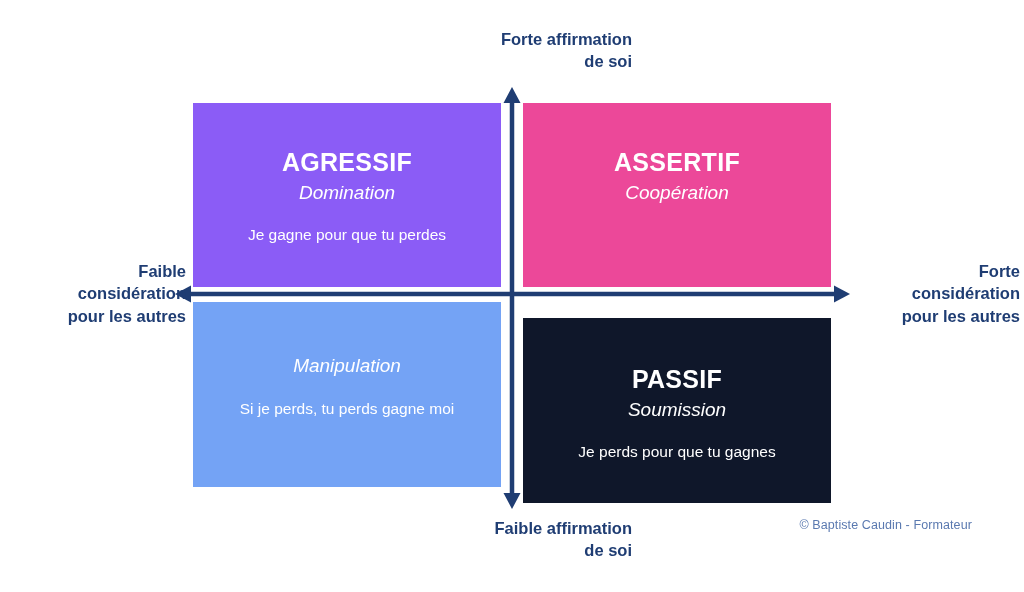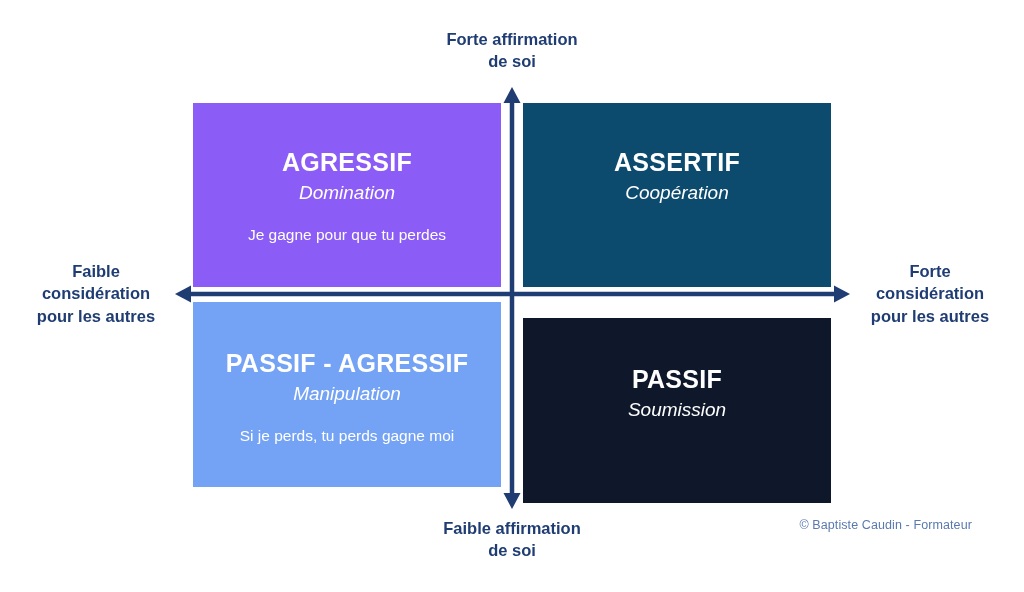--- a/index.html
+++ b/index.html
@@ -49,21 +49,21 @@
     margin-top: 22px;
   }
 
   #q-agressif {
     left: 193px;  top: 103px;  width: 308px; height: 184px;
     background: #8b5cf6;
     padding-top: 46px;
   }
   #q-assertif {
     left: 523px;  top: 103px;  width: 308px; height: 184px;
-    background: #0c4a6e;
+    background: #ec4899;
     padding-top: 46px;
   }
   #q-passif-agressif {
     left: 193px;  top: 302px;  width: 308px; height: 185px;
     background: #74A3F5;
     padding-top: 48px;
   }
   #q-passif {
     left: 523px;  top: 318px;  width: 308px; height: 185px;
     background: #0f172a;
@@ -79,21 +79,21 @@
     pointer-events: none;
   }
 
   
   .axis-label {
     position: absolute;
     color: #1F3D73;
     font-size: 16.5px;
     font-weight: bold;
     line-height: 1.35;
-    text-align: center;
+    text-align: right;
   }
   #label-top    { left: 392px; top: 28px;  width: 240px; }
   #label-bottom { left: 392px; top: 517px; width: 240px; }
   #label-left   { left: 6px;   top: 260px; width: 180px; }
   #label-right  { left: 840px; top: 260px; width: 180px; }
 
   
   #credit {
     position: absolute;
     right: 52px;
@@ -114,28 +114,28 @@
     <div class="q-sub">Domination</div>
     <div class="q-phrase">Je gagne pour que tu perdes</div>
   </div>
 
   <div class="quadrant" id="q-assertif">
     <div class="q-title">ASSERTIF</div>
     <div class="q-sub">Coopération</div>
   </div>
 
   <div class="quadrant" id="q-passif-agressif">
-    <div class="q-title">PASSIF - AGRESSIF</div>
     <div class="q-sub">Manipulation</div>
     <div class="q-phrase">Si je perds, tu perds gagne moi</div>
   </div>
 
   <div class="quadrant" id="q-passif">
     <div class="q-title">PASSIF</div>
     <div class="q-sub">Soumission</div>
+    <div class="q-phrase">Je perds pour que tu gagnes</div>
   </div>
 
   <svg id="axes-svg" viewBox="0 0 1024 592">
 
     <line x1="512" y1="96" x2="512" y2="500" stroke="#1F3D73" stroke-width="4.5"></line>
 
     <polygon points="512,87 503.5,103 520.5,103" fill="#1F3D73"></polygon>
 
     <polygon points="512,509 503.5,493 520.5,493" fill="#1F3D73"></polygon>
 

